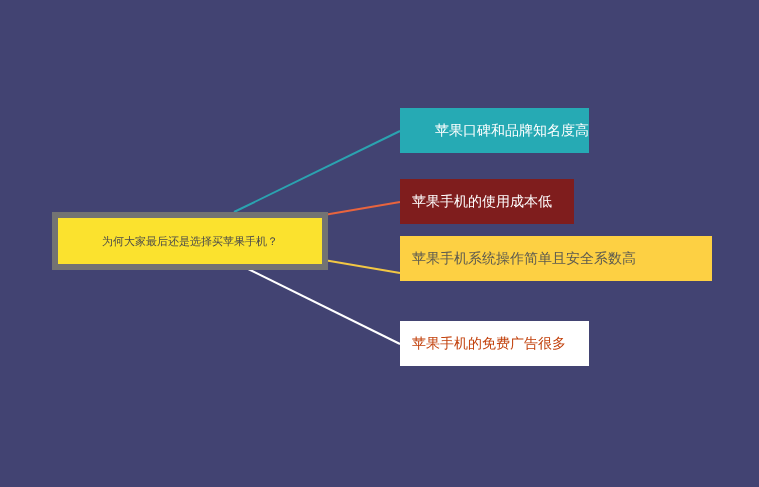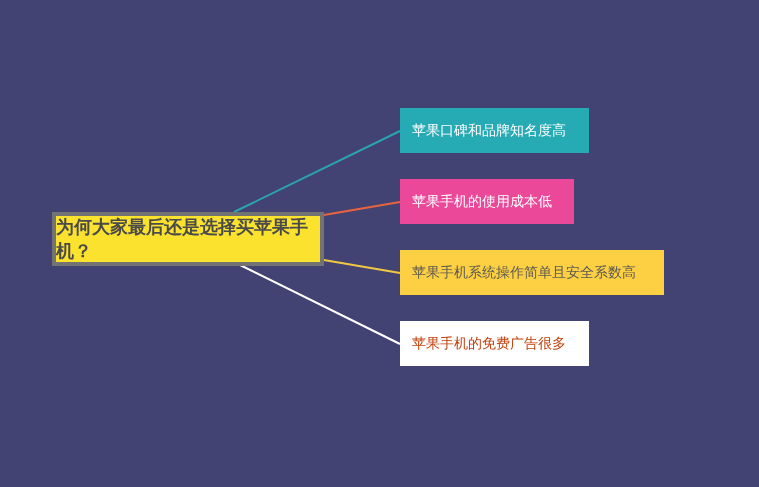--- a/index.html
+++ b/index.html
@@ -1,26 +1,26 @@
 <!DOCTYPE html>
 <html><head>
 <meta charset="utf-8">
 <style>
   html, body { margin:0; padding:0; }
   body { width:759px; height:487px; background:#424372; position:relative; overflow:hidden;
          font-family:"DejaVu Sans","Liberation Sans",sans-serif; }
   svg.links { position:absolute; left:0; top:0; }
   .root { position:absolute; left:52px; top:212px; width:264px; height:46px;
-          background:#fbe22e; border:4px solid #737373; display:flex; align-items:center;
-          justify-content:center; font-size:18px; font-weight:bold; color:#4a4a4a; }
+          background:#fbe22e; border:6px solid #737373; display:flex; align-items:center;
+          justify-content:center; font-size:11px; font-weight:normal; color:#4a4a4a; }
   .node { position:absolute; left:400px; height:45px; display:flex; align-items:center;
           padding-left:12px; box-sizing:border-box; font-size:14px; }
-  .n1 { top:108px; width:189px; background:#26aab4; color:#ffffff; }
-  .n2 { top:179px; width:174px; background:#ec4899; color:#ffffff; }
-  .n3 { top:250px; width:264px; background:#fdd043; color:#5c5a50;padding-left:12px; }
+  .n1 { top:108px; width:189px; background:#26aab4; color:#ffffff;justify-content:flex-end; }
+  .n2 { top:179px; width:174px; background:#7f1d1d; color:#ffffff; }
+  .n3 { top:236px; width:312px; background:#fdd043; color:#5c5a50;padding-left:12px; }
   .n4 { top:321px; width:189px; background:#ffffff; color:#c2410c; }
 </style>
 </head>
 <body>
 
 <svg class="links" width="759" height="487">
   <line x1="234" y1="212" x2="400" y2="131" stroke="#2ba3b0" stroke-width="2"></line>
   <line x1="318" y1="216" x2="400" y2="202" stroke="#e8643e" stroke-width="2"></line>
   <line x1="318" y1="259" x2="400" y2="273" stroke="#f2c744" stroke-width="2"></line>
   <line x1="234" y1="262" x2="400" y2="344" stroke="#ffffff" stroke-width="2"></line>

